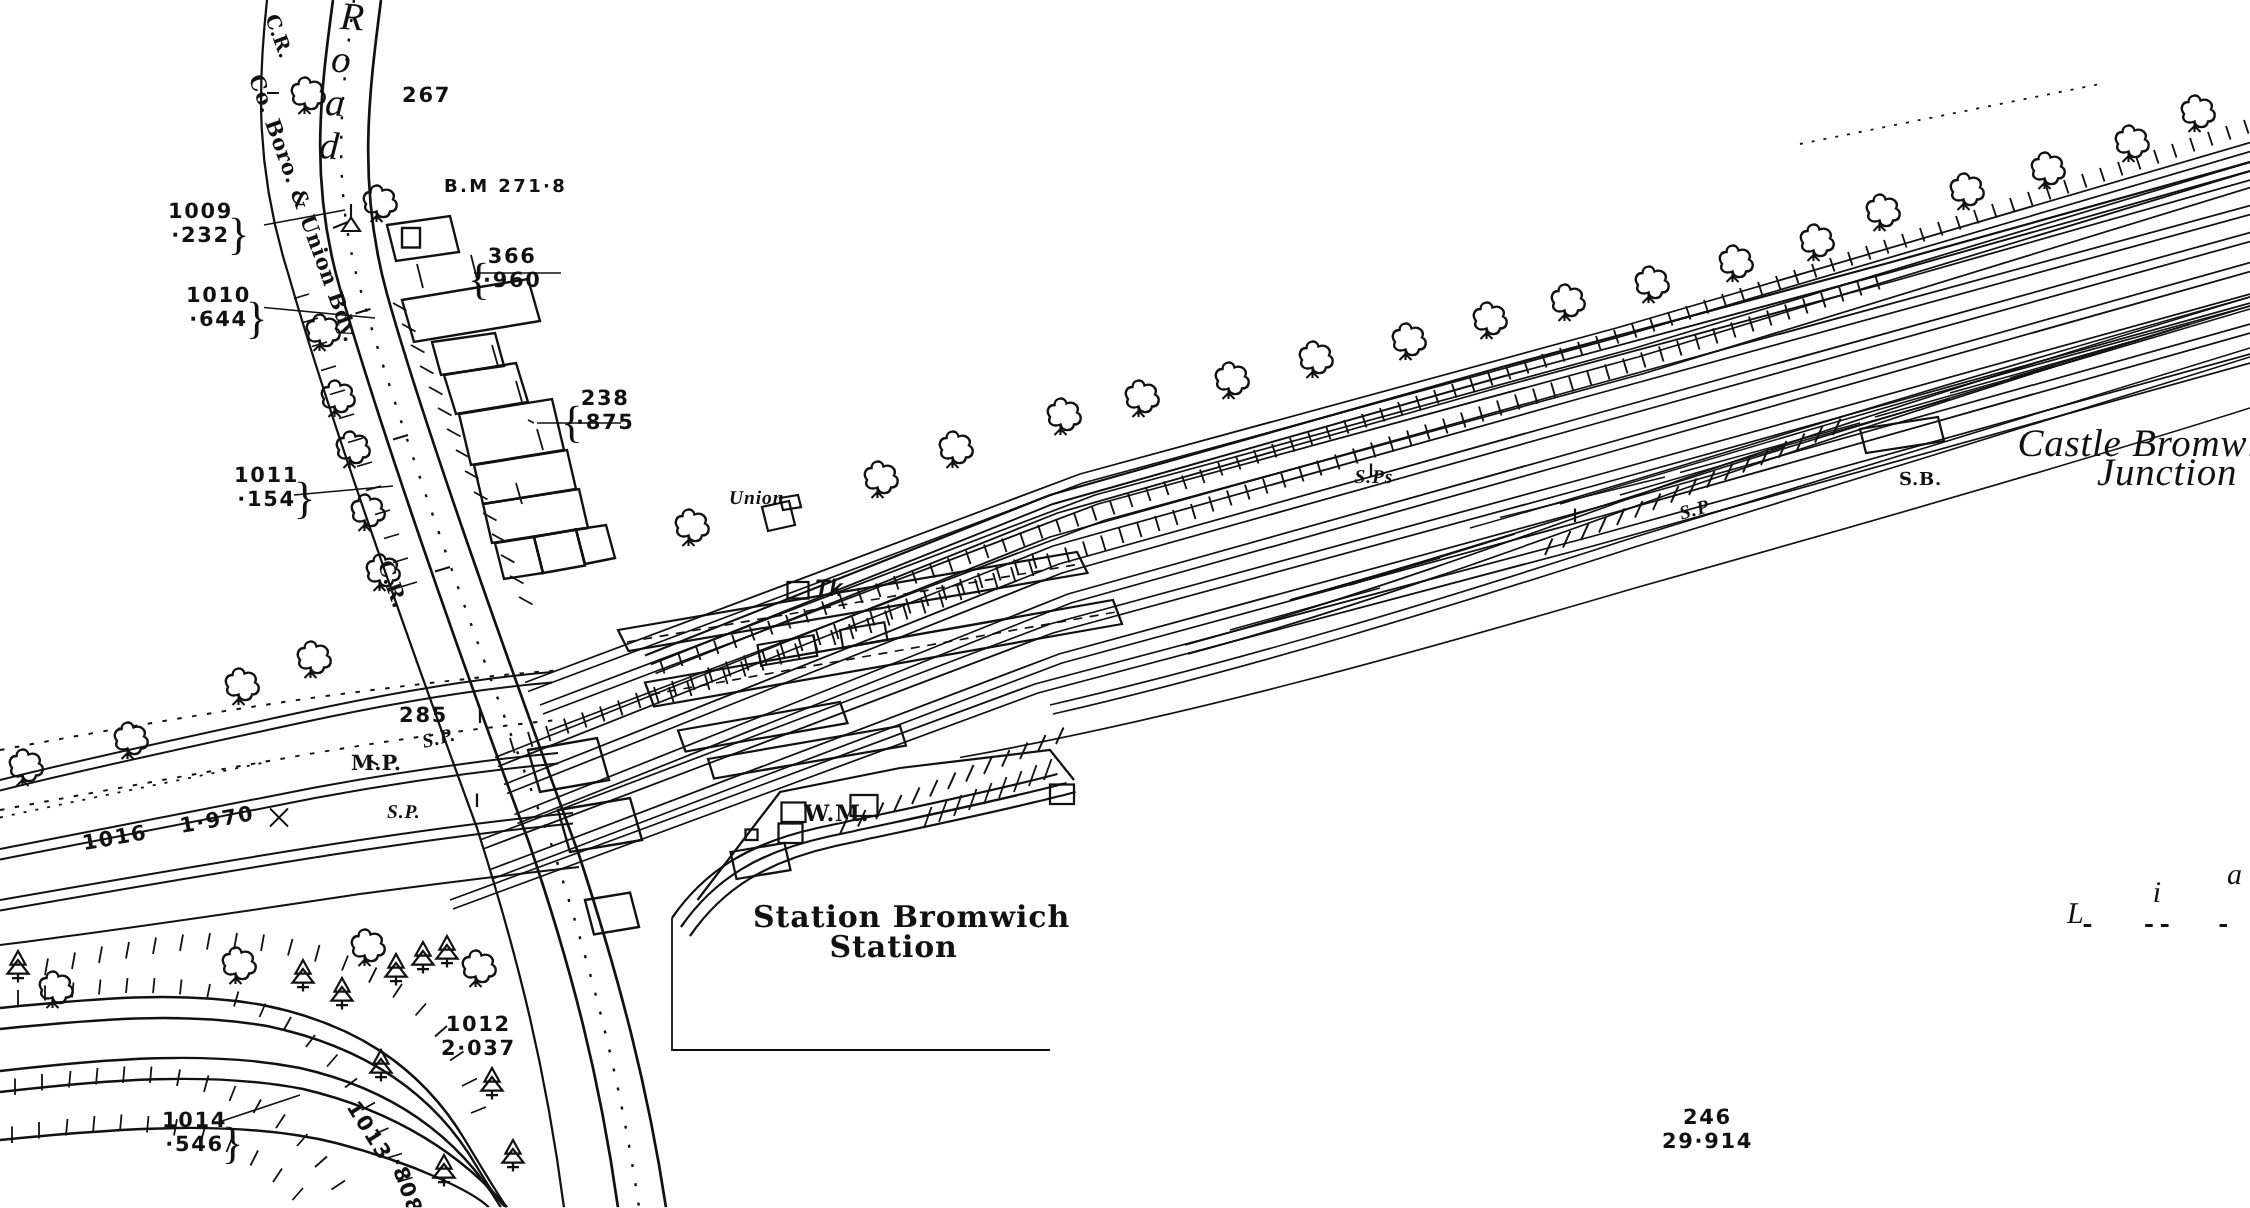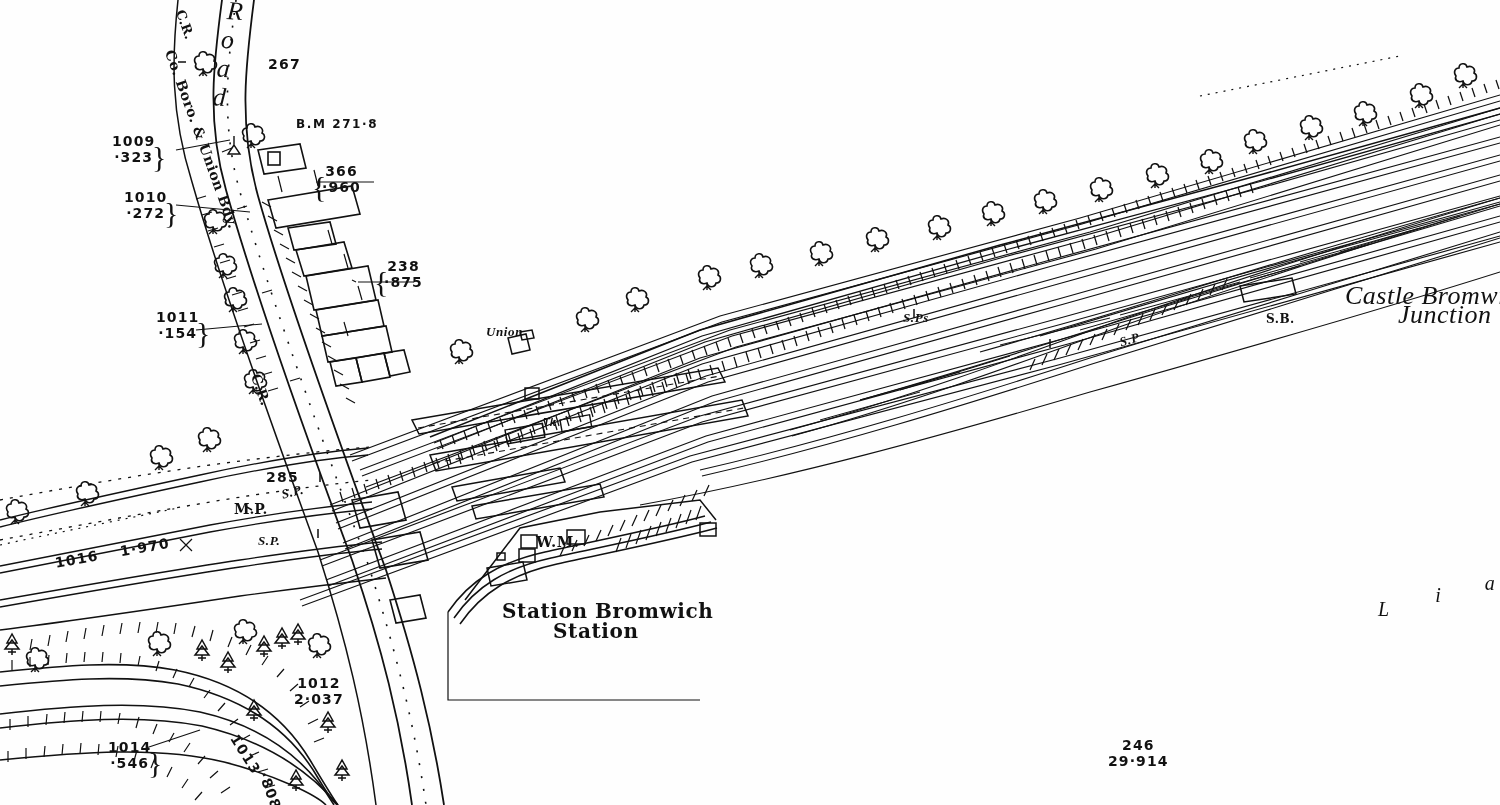--- a/index.html
+++ b/index.html
@@ -64,28 +64,28 @@
     font-family:"Liberation Serif", serif;
     font-style:italic;
     font-weight:700;
     font-size:13px;
     letter-spacing:.6px;
   }
   .tiny-ital{
     font-family:Liberation Sans, sans-serif;
     font-style:italic;
     font-weight:700;
-    font-size:11px;
-    margin-top:32px;
+    font-size:16px;
   }
   .rot{transform-origin:left top;}
   .spaced-ital{
     font-family:"Liberation Serif", serif;
     font-style:italic;
     font-size:20px;
+    text-decoration:underline;
   }
   .spaced-ital span{display:inline-block;}
 </style>
 </head>
 <body>
 
 <div id="map-root">
 
   <svg id="map-svg" viewBox="0 0 1500 805">
     <defs>
@@ -449,27 +449,27 @@
 
   <div class="lbl parcel" style="left:384px;top:259px;">
     <span style="position:absolute;left:-10px;top:6px;font-size:30px;font-weight:400;font-family:'Liberation Serif',serif;">{</span>
     <span class="pn">238</span>
     <span class="pa">·875</span>
   </div>
 
   <div class="lbl parcel" style="left:112px;top:134px;">
     <span style="position:absolute;right:-12px;top:6px;font-size:30px;font-weight:400;font-family:'Liberation Serif',serif;">}</span>
     <span class="pn">1009</span>
-    <span class="pa">·323</span>
+    <span class="pa">·232</span>
   </div>
 
   <div class="lbl parcel" style="left:124px;top:190px;">
     <span style="position:absolute;right:-12px;top:6px;font-size:30px;font-weight:400;font-family:'Liberation Serif',serif;">}</span>
     <span class="pn">1010</span>
-    <span class="pa">·272</span>
+    <span class="pa">·644</span>
   </div>
 
   <div class="lbl parcel" style="left:156px;top:310px;">
     <span style="position:absolute;right:-12px;top:6px;font-size:30px;font-weight:400;font-family:'Liberation Serif',serif;">}</span>
     <span class="pn">1011</span>
     <span class="pa">·154</span>
   </div>
 
   <div class="lbl small-ital" style="left:486px;top:325px;">Union</div>
 

